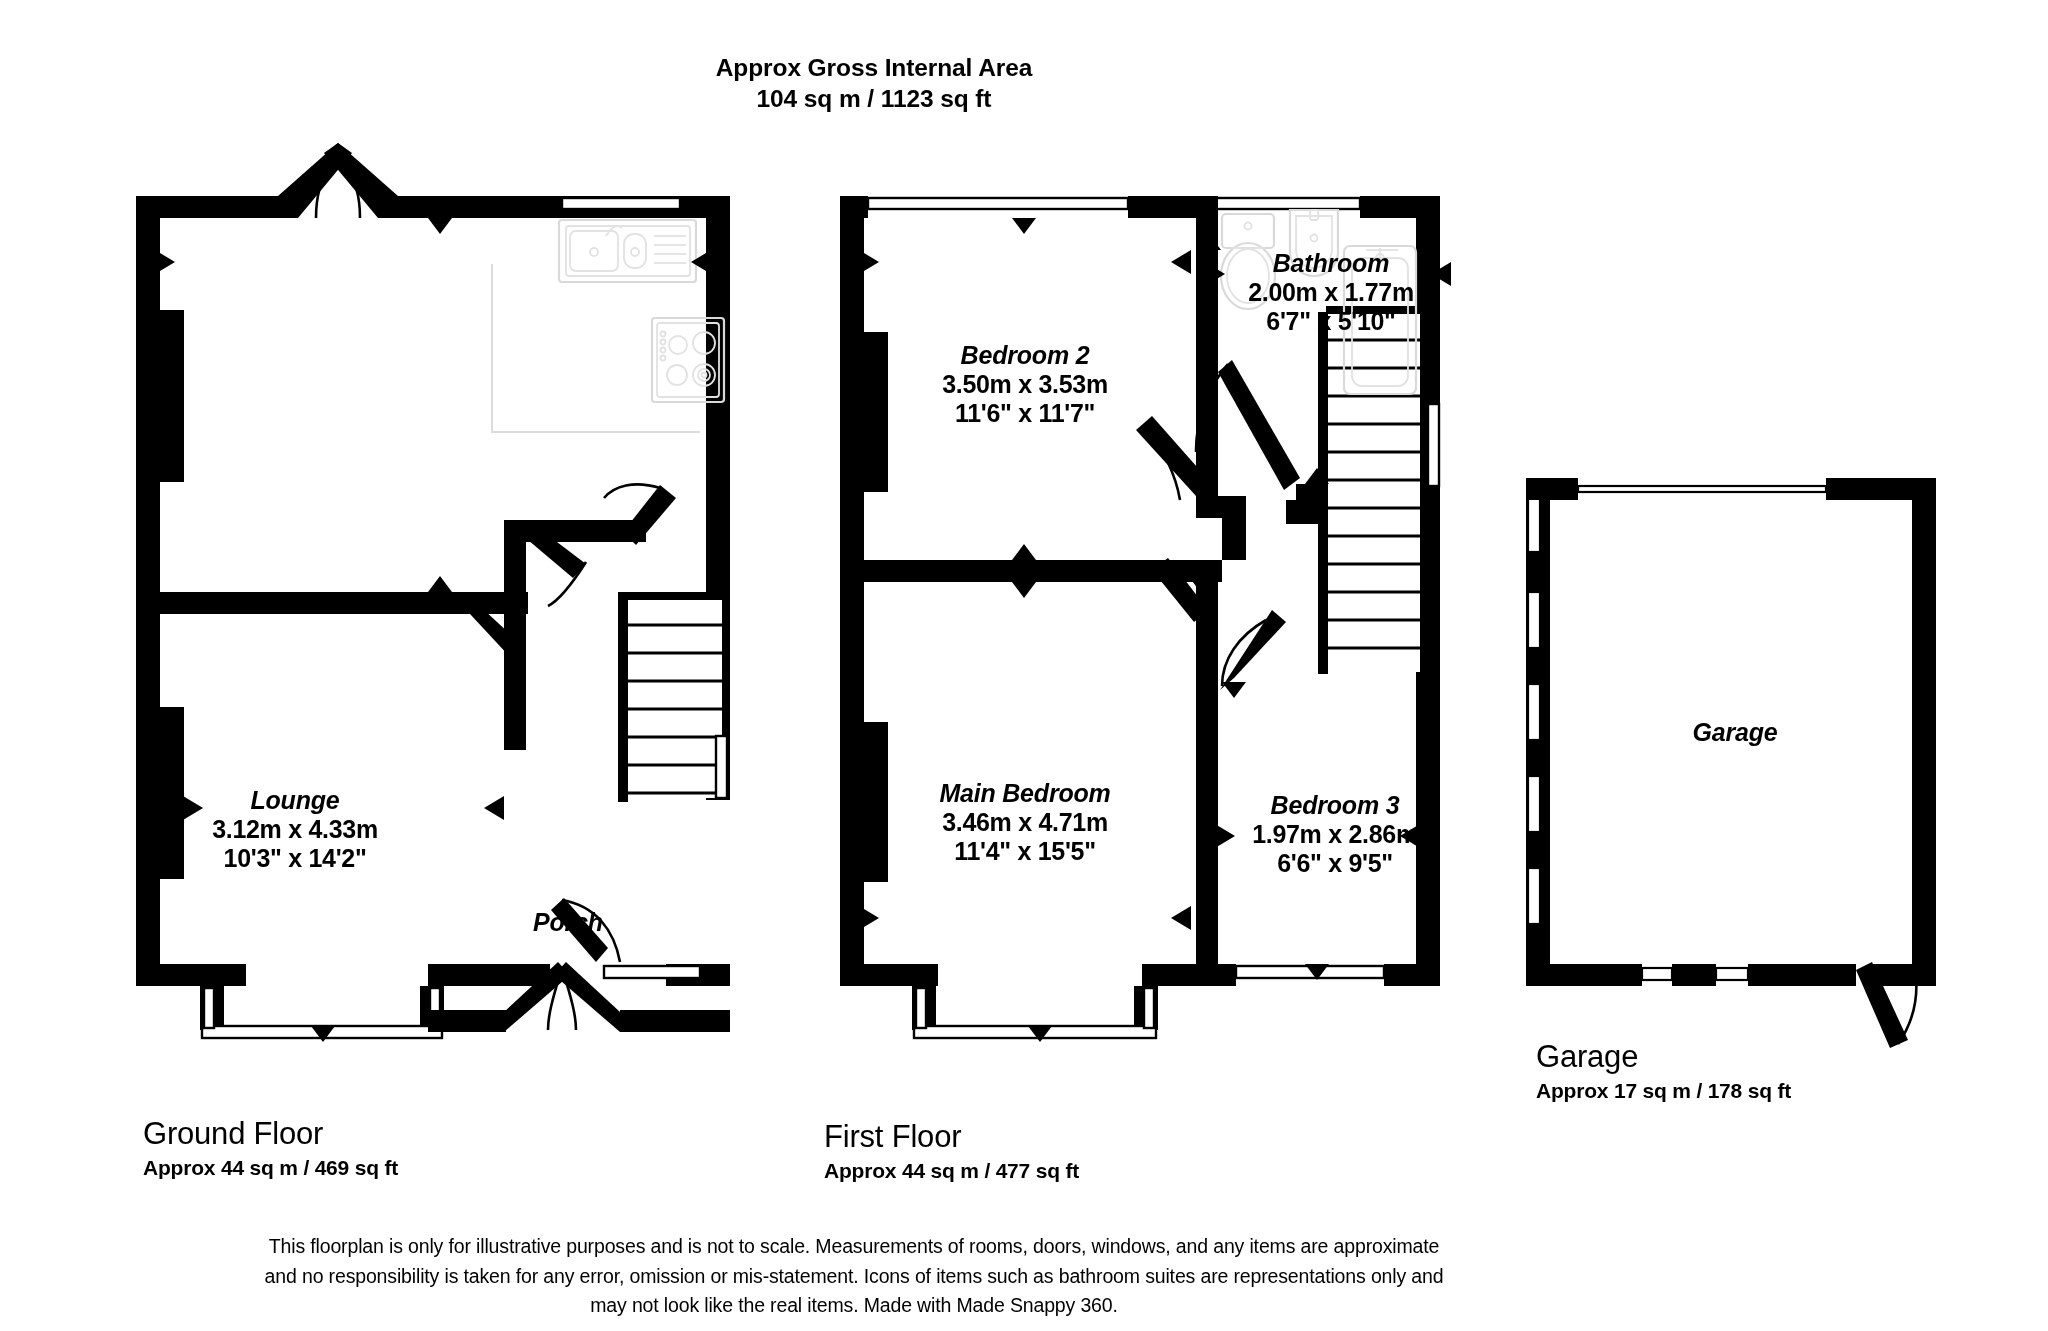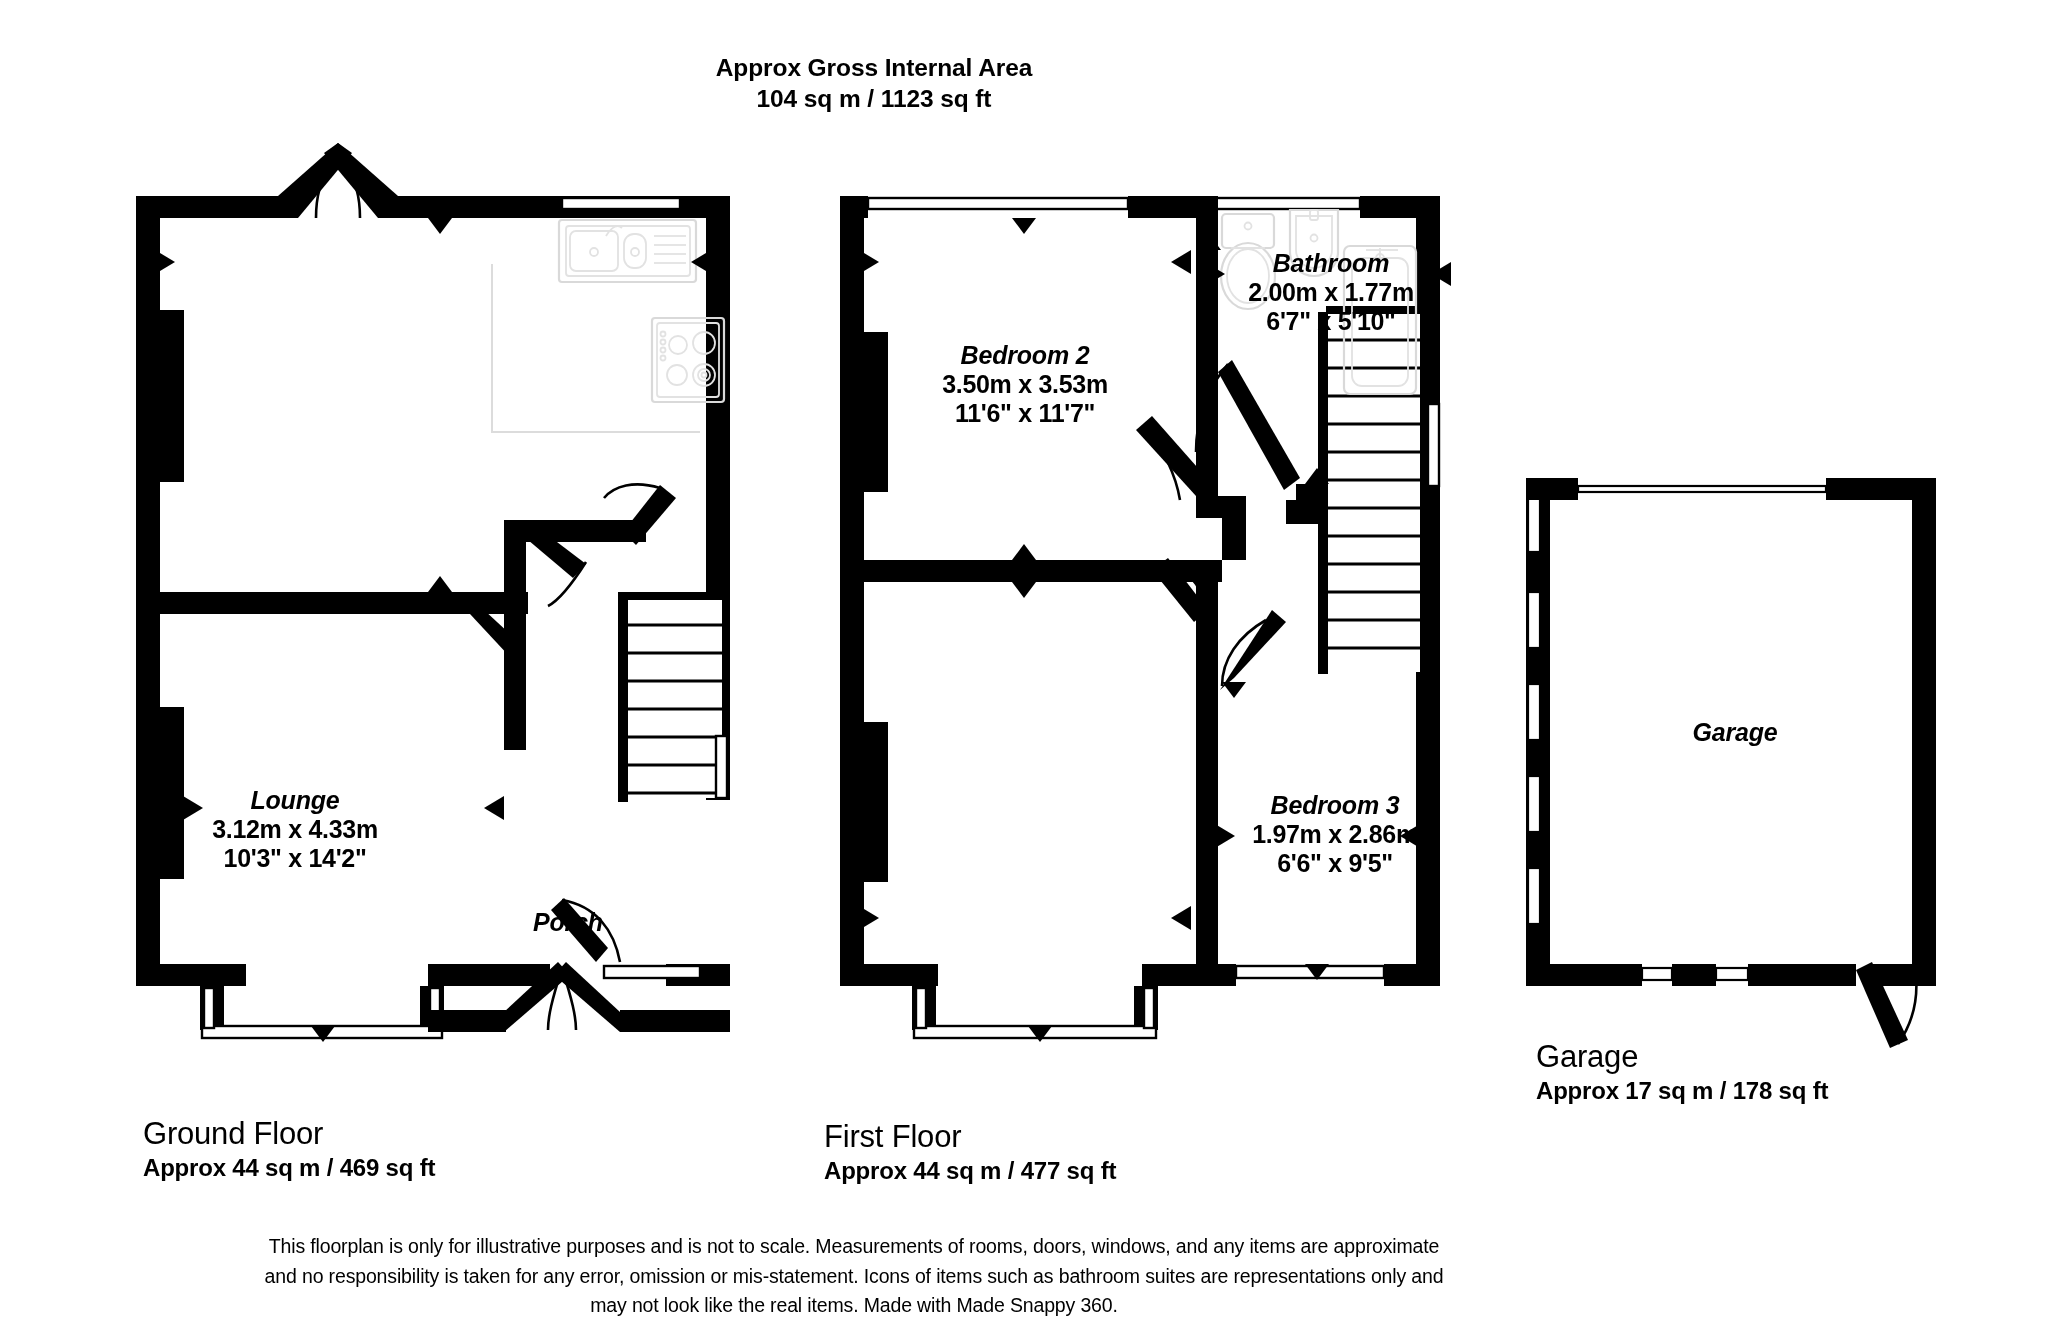--- a/index.html
+++ b/index.html
@@ -99,21 +99,21 @@
   }
   .floor-caption .ftitle {
     display: block;
     font-size: 31px;
     font-weight: normal;
     line-height: 39px;
     letter-spacing: -0.2px;
   }
   .floor-caption .farea {
     display: block;
-    font-size: 24px;
+    font-size: 21px;
     font-weight: bold;
     line-height: 30px;
     letter-spacing: -0.2px;
   }
   
   .disclaimer {
     position: absolute;
     left: 0;
     top: 1232px;
     width: 1708px;
@@ -446,20 +446,25 @@
     <span class="rdim">3.50m x 3.53m</span>
     <span class="rdim">11'6" x 11'7"</span>
   </div>
 
   <div class="room-label" style="left:1207px; top:248px; width:248px;">
     <span class="rname">Bathroom</span>
     <span class="rdim">2.00m x 1.77m</span>
     <span class="rdim">6'7" x 5'10"</span>
   </div>
 
+  <div class="room-label" style="left:870px; top:778px; width:310px;">
+    <span class="rname">Main Bedroom</span>
+    <span class="rdim">3.46m x 4.71m</span>
+    <span class="rdim">11'4" x 15'5"</span>
+  </div>
 
   <div class="room-label" style="left:1210px; top:790px; width:250px;">
     <span class="rname">Bedroom 3</span>
     <span class="rdim">1.97m x 2.86m</span>
     <span class="rdim">6'6" x 9'5"</span>
   </div>
 
   <div class="room-label" style="left:1625px; top:717px; width:220px;">
     <span class="rname">Garage</span>
   </div>

